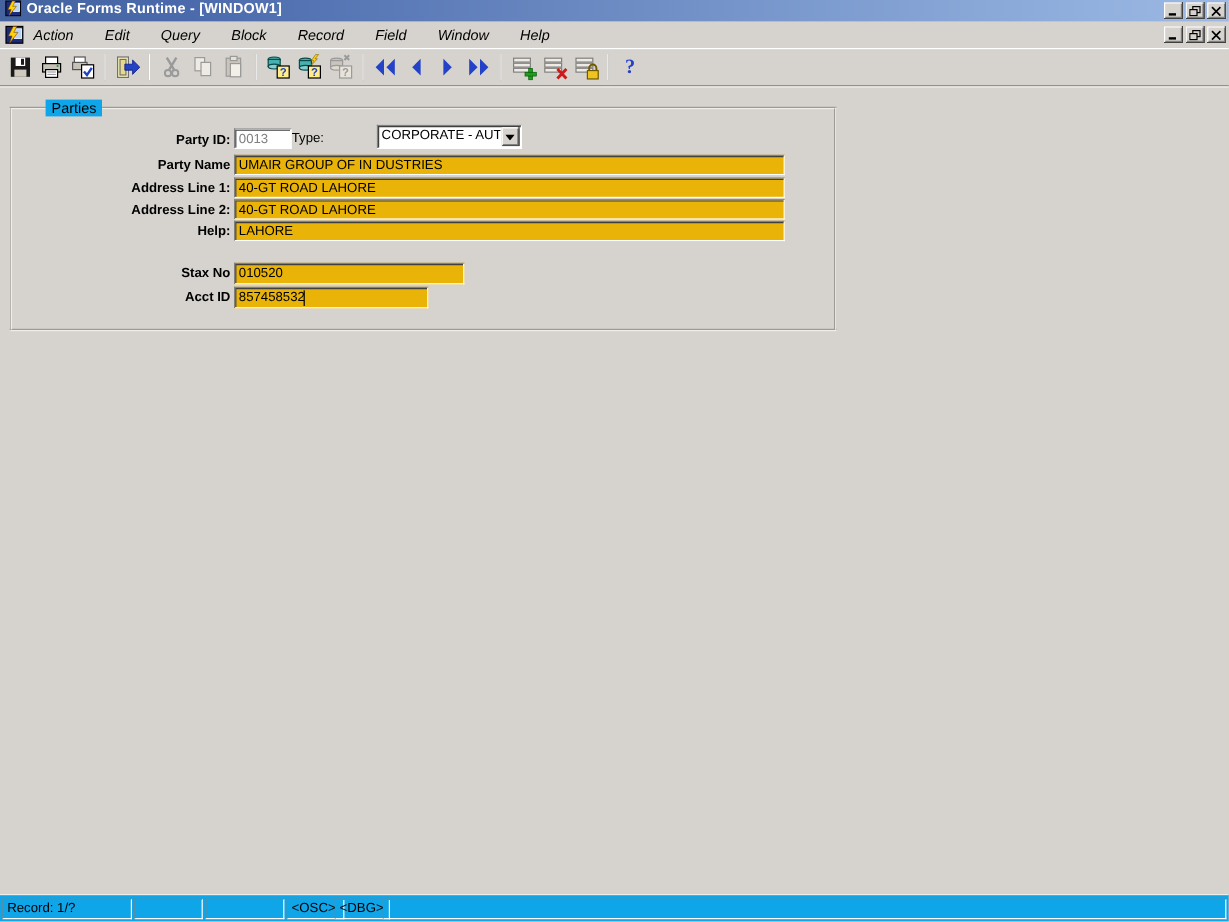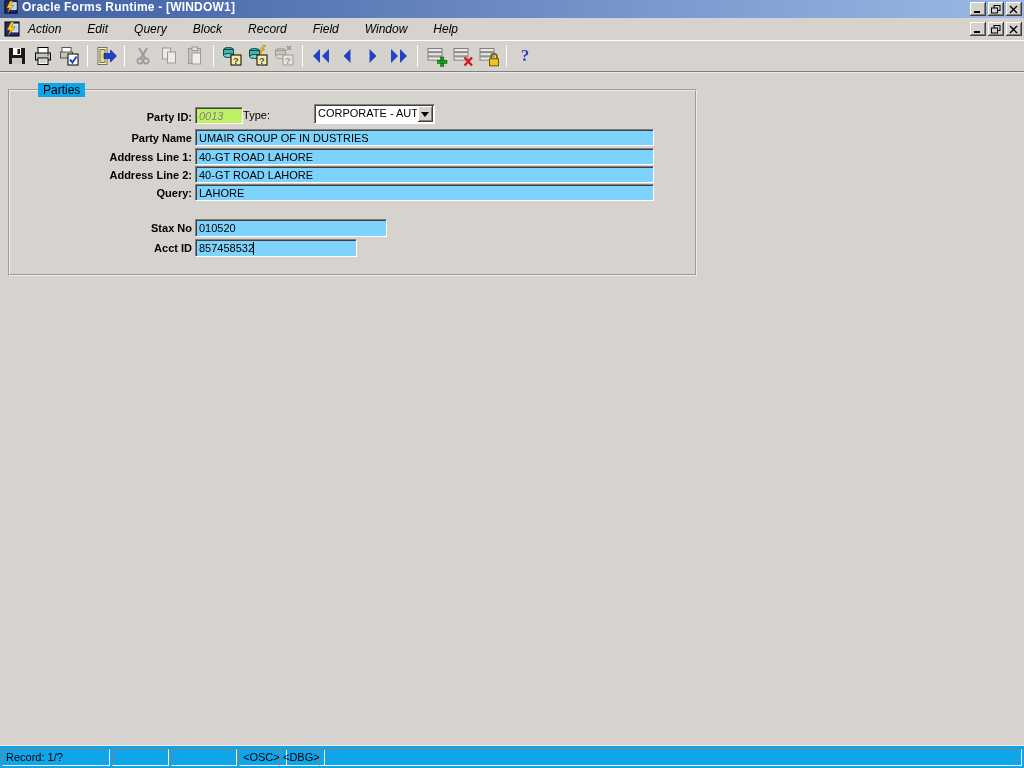--- a/index.html
+++ b/index.html
@@ -47,25 +47,25 @@
   .groupbox {
     position:absolute; left:8px; top:16px; width:689px; height:187px;
     border:2px groove #efede8;
   }
   .groupbox .legend {
     position:absolute; top:-8px; left:28px; background:#0ea5e9; padding:0 5px; font-size:12px;
   }
   .flabel { position:absolute; width:180px; text-align:right; font-weight:bold; font-size:11px; white-space:nowrap; }
   .flabel.plain { font-weight:normal; }
   .ffield {
-    position:absolute; background:#7dd3fc; border:1px solid; border-color:#808080 #fff #fff #808080;
+    position:absolute; background:#eab308; border:1px solid; border-color:#808080 #fff #fff #808080;
     box-shadow: inset 1px 1px 0 #404040;
     font-family:"Liberation Sans",sans-serif; font-size:11px; padding:0 3px; color:#000; outline:none;
   }
-  .ffield.disabled { background:#bef264; color:#808080;font-style:italic; }
+  .ffield.disabled { background:#ffffff; color:#808080; }
   .combo {
     position:absolute; display:flex; background:#fff;
     border:1px solid; border-color:#808080 #fff #fff #808080; box-shadow: inset 1px 1px 0 #404040;
   }
   .combo .combo-text { flex:1 1 auto; padding:2px 0 0 3px; font-size:11px; white-space:nowrap; overflow:hidden; }
   .combo .combo-btn {
     width:17px; margin:1px; background:#d6d3ce; display:flex; align-items:center; justify-content:center;
     box-shadow: inset -1px -1px 0 #404040, inset 1px 1px 0 #ffffff, inset -2px -2px 0 #808080;
     font-size:8px; color:#000;
   }
@@ -312,21 +312,21 @@
 
       <span class="flabel" style="left:2px; top:41px;">Party Name</span>
       <input class="ffield" style="left: 185px; top: 38px; width: 459px; height: 17px;" value="UMAIR GROUP OF IN DUSTRIES">
 
       <span class="flabel" style="left:2px; top:60px;">Address Line 1:</span>
       <input class="ffield" style="left: 185px; top: 57px; width: 459px; height: 17px;" value="40-GT ROAD LAHORE">
 
       <span class="flabel" style="left:2px; top:78px;">Address Line 2:</span>
       <input class="ffield" style="left: 185px; top: 75px; width: 459px; height: 17px;" value="40-GT ROAD LAHORE">
 
-      <span class="flabel" style="left:2px; top:96px;">Query:</span>
+      <span class="flabel" style="left:2px; top:96px;">Help:</span>
       <input class="ffield" style="left: 185px; top: 93px; width: 459px; height: 17px;" value="LAHORE">
 
       <span class="flabel" style="left:2px; top:131px;">Stax No</span>
       <input class="ffield" style="left: 185px; top: 128px; width: 192px; height: 18px;" value="010520">
 
       <span class="flabel" style="left:2px; top:151px;">Acct ID</span>
       <input class="ffield" style="left: 185px; top: 148px; width: 162px; height: 18px;" value="857458532">
       <span class="caret" style="left:243px; top:151px;"></span>
     </div>
   </div>

